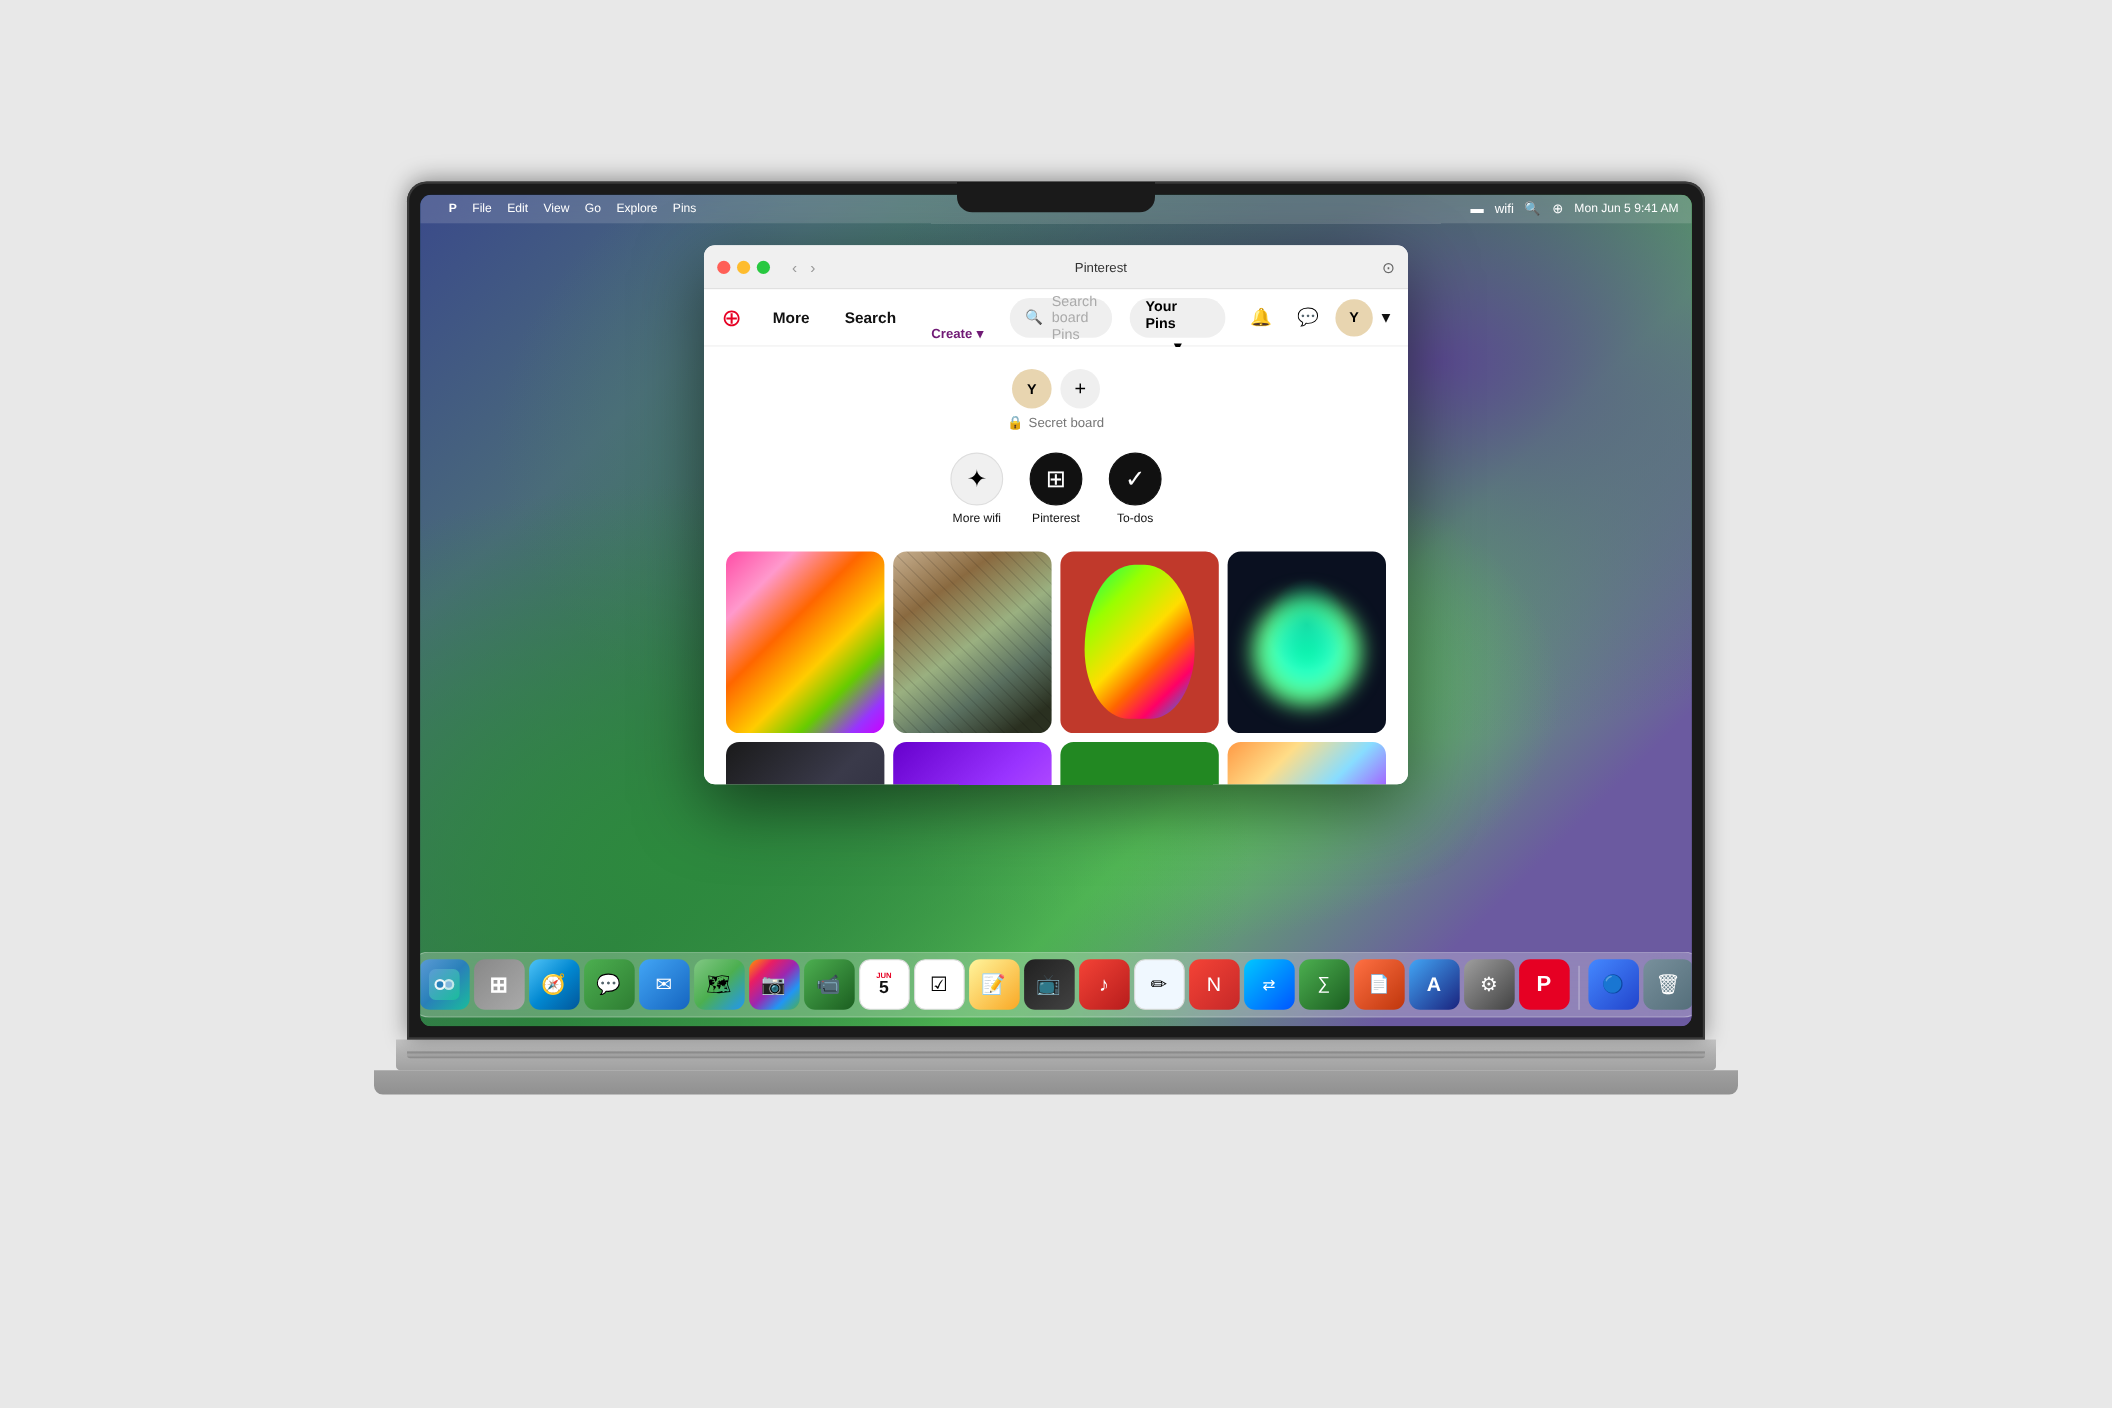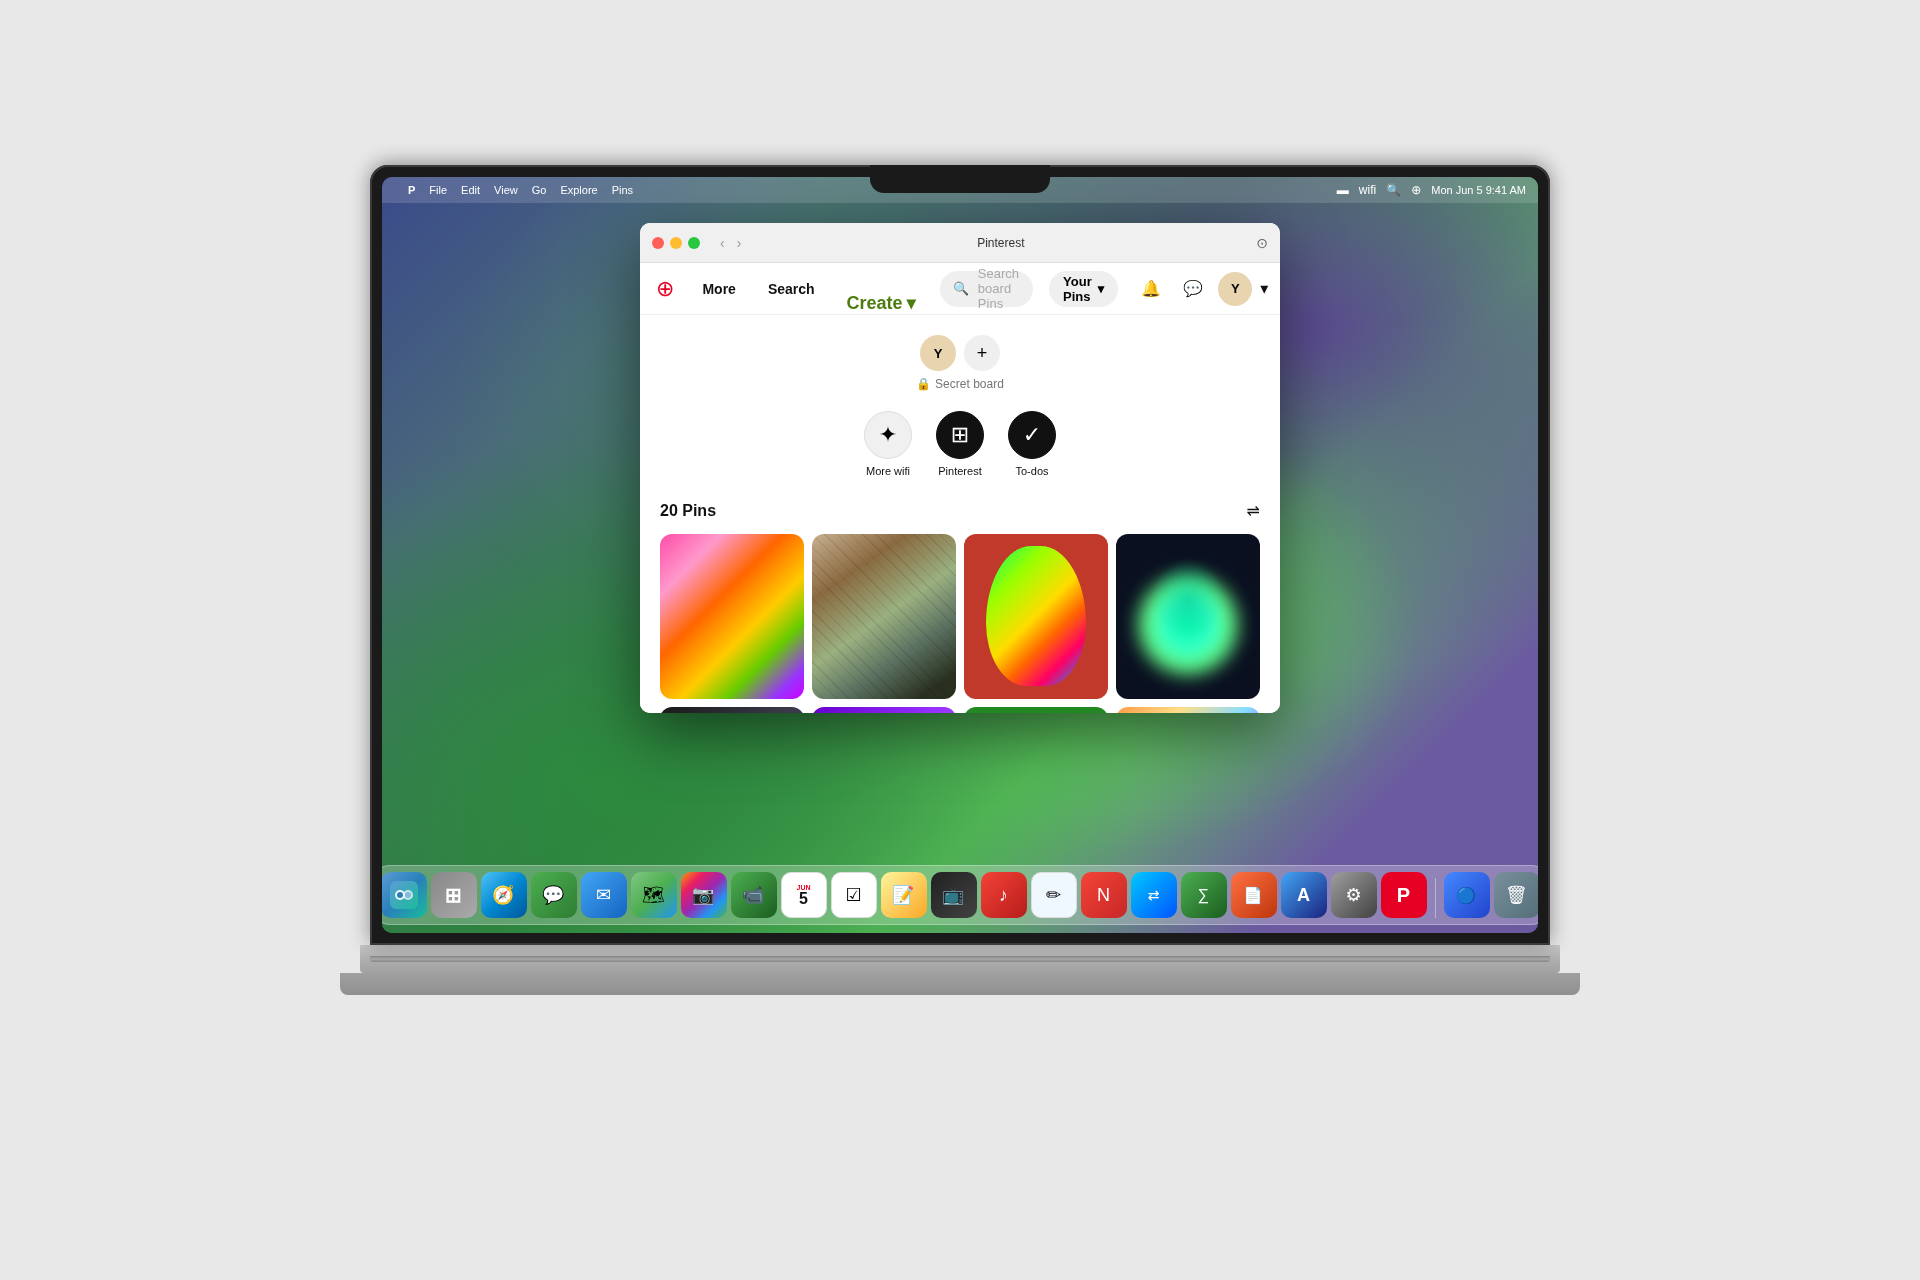--- a/index.html
+++ b/index.html
@@ -229,23 +229,23 @@
       cursor: pointer;
       text-decoration: none;
       padding: 6px 8px;
       border-radius: 20px;
     }
 
     .create-btn {
       display: flex;
       align-items: center;
       gap: 4px;
-      font-size: 18px;
+      font-size: 12px;
       font-weight: 600;
-      color: #4d7c0f;
+      color: #701a75;
       cursor: pointer;
       padding: 6px 8px;
       border-radius: 20px;
       margin-top: 29px;
     }
 
     .search-bar {
       flex: 1;
       height: 36px;
       background: #efefef;
@@ -270,20 +270,21 @@
       height: 36px;
       background: #efefef;
       border-radius: 18px;
       display: flex;
       align-items: center;
       padding: 0 14px;
       gap: 6px;
       font-size: 13px;
       font-weight: 600;
       cursor: pointer;
+      flex-direction: column;
     }
 
     .nav-icons {
       display: flex;
       align-items: center;
       gap: 8px;
     }
 
     .nav-icon-btn {
       width: 34px;
@@ -708,24 +709,20 @@
                     <span class="action-label">Pinterest</span>
                   </div>
                   <div class="action-btn">
                     <div class="action-icon-circle active">
                       <span style="font-size:22px; color:white">✓</span>
                     </div>
                     <span class="action-label">To-dos</span>
                   </div>
                 </div>
 
-                <div class="pins-header">
-                  <span class="pins-count">20 Pins</span>
-                  <span class="filter-icon">⇌</span>
-                </div>
 
                 <div class="pins-grid">
 
                   <div class="pin-card pin-1" style="background: linear-gradient(135deg, #ff4da6 0%, #ff99cc 20%, #ff6600 40%, #ffcc00 60%, #66cc00 75%, #9933ff 90%, #cc00ff 100%);"></div>
 
                   <div class="pin-card pin-2" style="background: linear-gradient(145deg, #c8b090 0%, #8a6a40 25%, #9ab080 50%, #5a7060 70%, #2a3020 90%); position:relative;">
                     <div style="position:absolute; inset:0; background: repeating-linear-gradient(45deg, transparent, transparent 8px, rgba(0,0,0,0.1) 8px, rgba(0,0,0,0.1) 9px);"></div>
                   </div>
 
                   <div class="pin-card pin-3">

